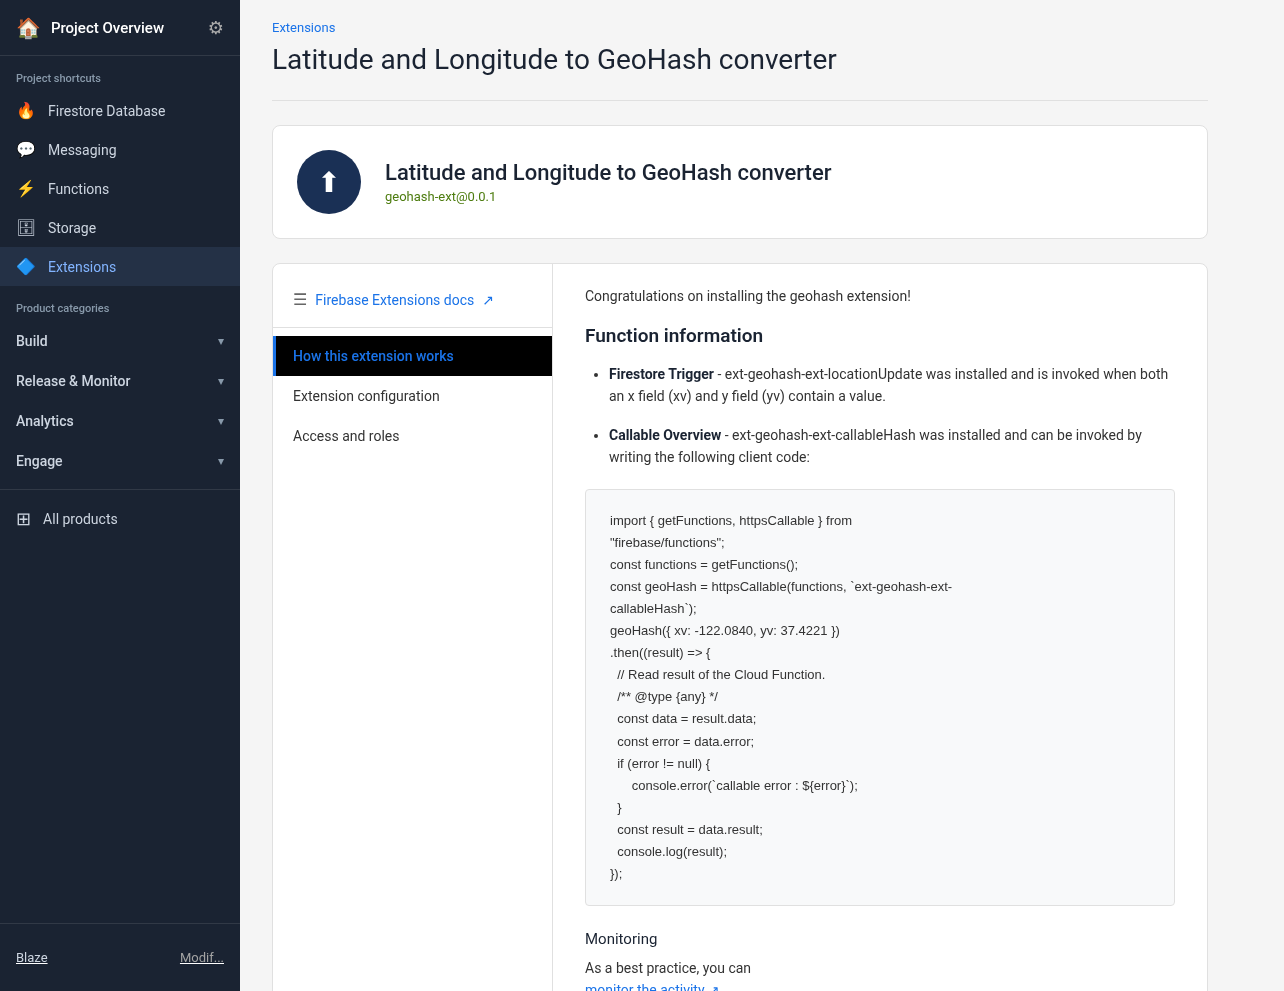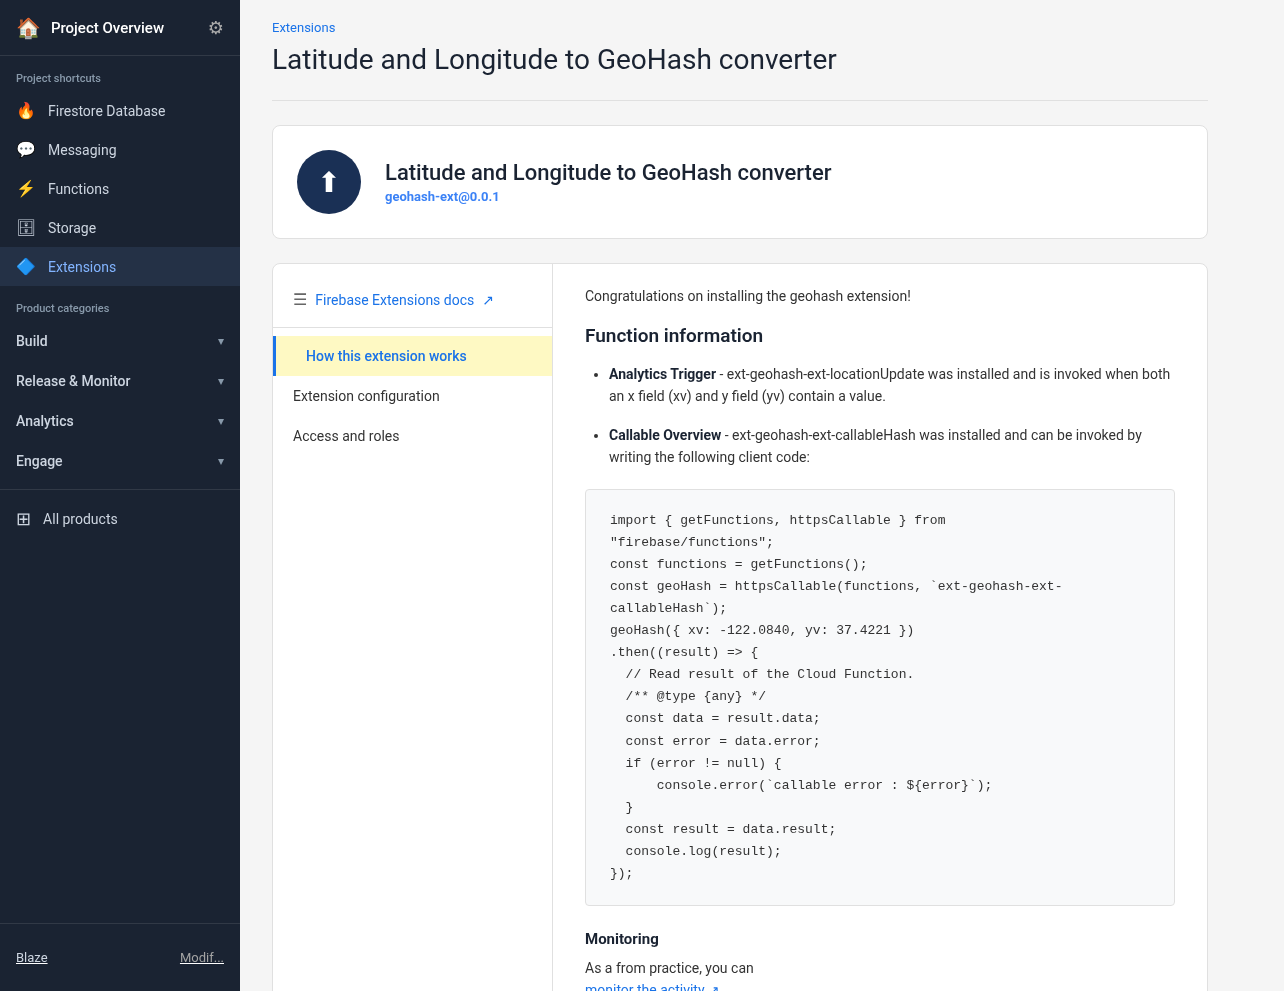--- a/index.html
+++ b/index.html
@@ -140,21 +140,21 @@
       height: 64px;
       border-radius: 50%;
       background: #1a3055;
       display: flex;
       align-items: center;
       justify-content: center;
       flex-shrink: 0;
     }
     .ext-logo-icon { color: #fff; font-size: 28px; }
     .ext-info h2 { font-size: 22px; font-weight: 500; color: #1a2332; margin-bottom: 4px; }
-    .ext-version { font-size: 13px; color: #3b82f6; font-weight: bold; }
+    .ext-version { font-size: 13px; color: #4d7c0f; }
 
     
     .content-area {
       display: flex;
       gap: 0;
       background: #fff;
       border: 1px solid #e0e0e0;
       border-radius: 8px;
       overflow: hidden;
     }
@@ -181,24 +181,24 @@
     .nav-divider { border: none; border-top: 1px solid #e0e0e0; margin: 8px 0; }
 
     .content-nav-item {
       padding: 12px 20px;
       font-size: 14px;
       color: #333;
       cursor: pointer;
     }
     .content-nav-item.active {
       color: #1a73e8;
-      background: #fef9c3;
+      background: #000000;
       font-weight: 500;
       border-left: 3px solid #1a73e8;
-      padding-left: 30px;
+      padding-left: 17px;
     }
 
     
     .content-main {
       flex: 1;
       padding: 24px 32px;
       overflow-y: auto;
     }
 
     .congrats-text { color: #333; font-size: 14px; margin-bottom: 20px; }
@@ -207,31 +207,31 @@
 
     .info-list { list-style: disc; padding-left: 24px; margin-bottom: 20px; }
     .info-list li { margin-bottom: 16px; font-size: 14px; color: #333; line-height: 1.6; }
     .info-list li strong { color: #1a2332; }
 
     .code-block {
       background: #f8f9fa;
       border: 1px solid #e0e0e0;
       border-radius: 4px;
       padding: 20px 24px;
-      font-family: Liberation Mono, monospace;
+      font-family: Liberation Sans, sans-serif;
       font-size: 13px;
       color: #333;
       line-height: 1.7;
       white-space: pre;
       overflow-x: auto;
       margin-bottom: 24px;
     }
 
     .monitoring-section { margin-top: 8px; }
-    .monitoring-title { font-size: 15px; font-weight: 700; color: #1a2332; margin-bottom: 12px; }
+    .monitoring-title { font-size: 15px; font-weight: 400; color: #1a2332; margin-bottom: 12px; }
     .monitoring-text { font-size: 14px; color: #333; margin-bottom: 6px; }
     .monitoring-link { color: #1a73e8; font-size: 14px; cursor: pointer; text-decoration: none; }
 
     .inline-flex { display: inline-flex; align-items: center; gap: 4px; }
   </style>
 </head>
 <body>
 
 <nav id="sidebar">
 
@@ -338,21 +338,21 @@
         </div>
       </div>
 
       <div class="content-main">
         <p class="congrats-text">Congratulations on installing the geohash extension!</p>
 
         <div class="section-title">Function information</div>
 
         <ul class="info-list">
           <li>
-            <strong>Analytics Trigger</strong><span> - ext-geohash-ext-locationUpdate was installed and is invoked when both an x field (xv) and y field (yv) contain a value.</span>
+            <strong>Firestore Trigger</strong><span> - ext-geohash-ext-locationUpdate was installed and is invoked when both an x field (xv) and y field (yv) contain a value.</span>
           </li>
           <li>
             <strong>Callable Overview</strong><span> - ext-geohash-ext-callableHash was installed and can be invoked by writing the following client code:</span>
           </li>
         </ul>
 
         <pre class="code-block">import { getFunctions, httpsCallable } from
 "firebase/functions";
 const functions = getFunctions();
 const geoHash = httpsCallable(functions, `ext-geohash-ext-
@@ -365,21 +365,21 @@
   const error = data.error;
   if (error != null) {
       console.error(`callable error : ${error}`);
   }
   const result = data.result;
   console.log(result);
 });</pre>
 
         <div class="monitoring-section">
           <div class="monitoring-title">Monitoring</div>
-          <p class="monitoring-text">As a from practice, you can</p>
+          <p class="monitoring-text">As a best practice, you can</p>
           <span class="inline-flex">
             <a class="monitoring-link">monitor the activity</a>
             <span style="font-size:13px; color:#1a73e8;">↗</span>
           </span>
           
         </div>
       </div>
 
     </div>
   </div>

